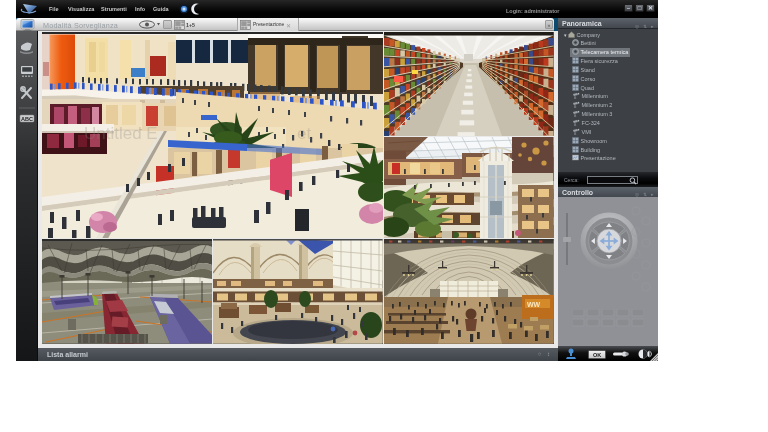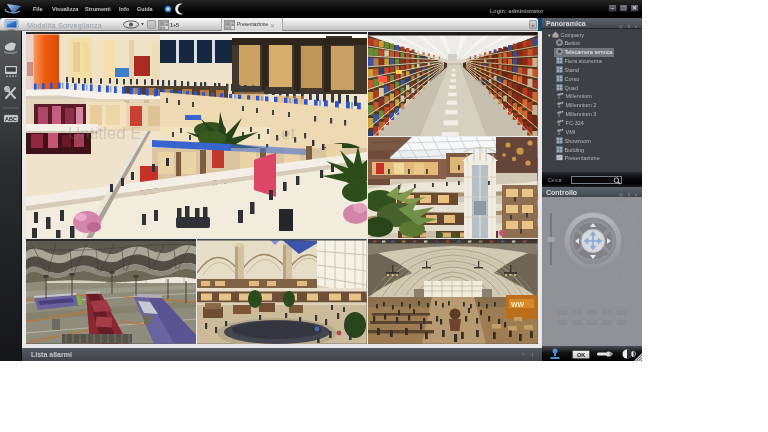--- a/index.html
+++ b/index.html
@@ -1,15 +1,15 @@
 <!DOCTYPE html>
 <html><head><meta charset="utf-8"><style>
 *{box-sizing:border-box;margin:0;padding:0}
 html,body{width:768px;height:432px;background:#fff;font-family:"Liberation Sans",sans-serif;overflow:hidden}
-#app{position:absolute;left:0;top:0;width:642px;height:306px;background:#0c4a6e}
+#app{position:absolute;left:16px;top:0;width:642px;height:306px;background:#0c4a6e}
 .abs{position:absolute}
 #menubar{left:0;top:0;width:642px;height:18px;background:linear-gradient(#262626,#000 70%)}
 .menuitem{position:absolute;top:6px;font-size:5.5px;color:#c9c9c9;font-weight:bold}
 #login{position:absolute;top:7.5px;left:490px;font-size:5.5px;color:#9a9a9a;font-weight:bold}
 .winbtn{position:absolute;top:4px;width:9px;height:8px;background:linear-gradient(#6a6d72,#3a3d42);border:1px solid #1a1a1a;border-radius:1px;color:#dfe2e6;font-size:6px;line-height:6px;text-align:center;font-weight:bold}
 #toolbar{left:0;top:18px;width:538px;height:13px;background:linear-gradient(#fbfbfb,#dcdcdc 55%,#c3c3c3);border-bottom:1px solid #8a8a8a;border-radius:3px 3px 0 0}
 #modetitle{position:absolute;left:27px;top:21px;font-size:7.2px;color:#9aa0a5;letter-spacing:0.2px}
 #sidebar{left:0;top:31px;width:22px;height:330px;background:linear-gradient(180deg,#585a5c,#2c2d2f 40%,#151617);border-right:1px solid #0c0c0c}
 #videoframe{left:22px;top:31px;width:520px;height:316.5px;background:#e9e9e9}
 .vid{position:absolute;background:#222;filter:blur(0.35px) saturate(1.05)}

